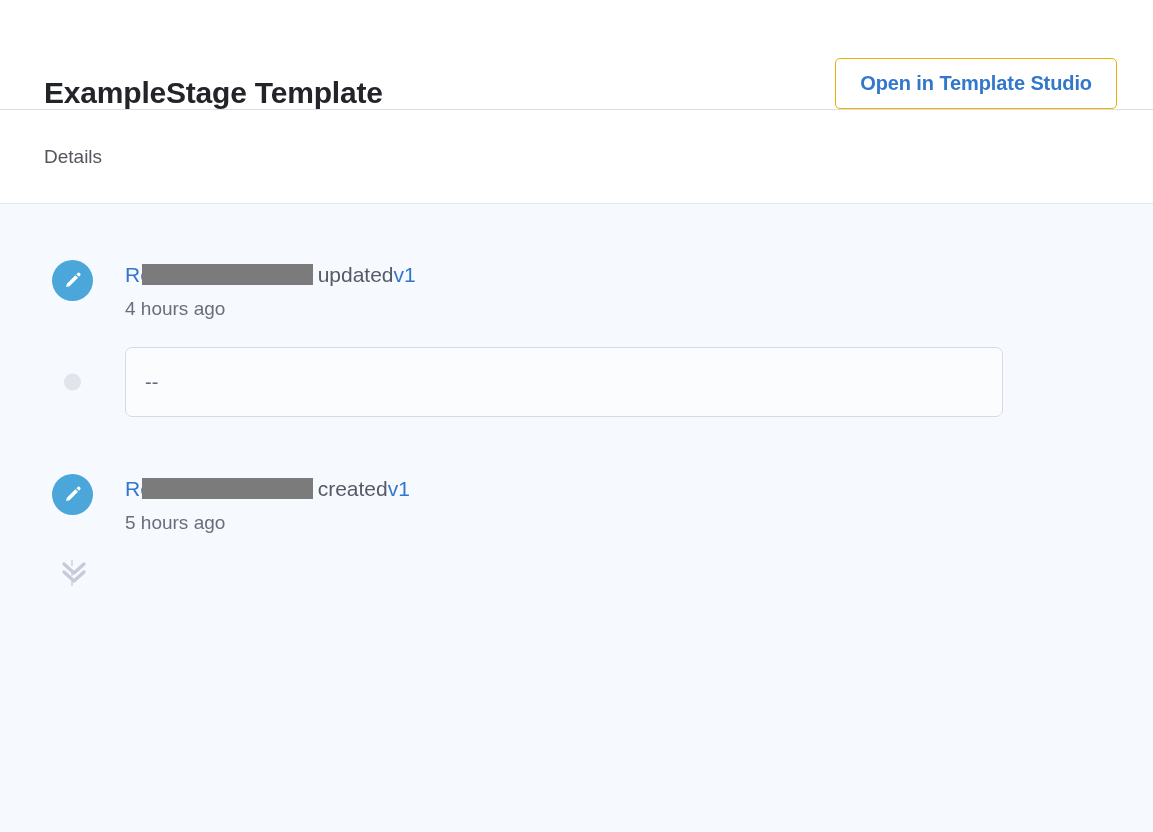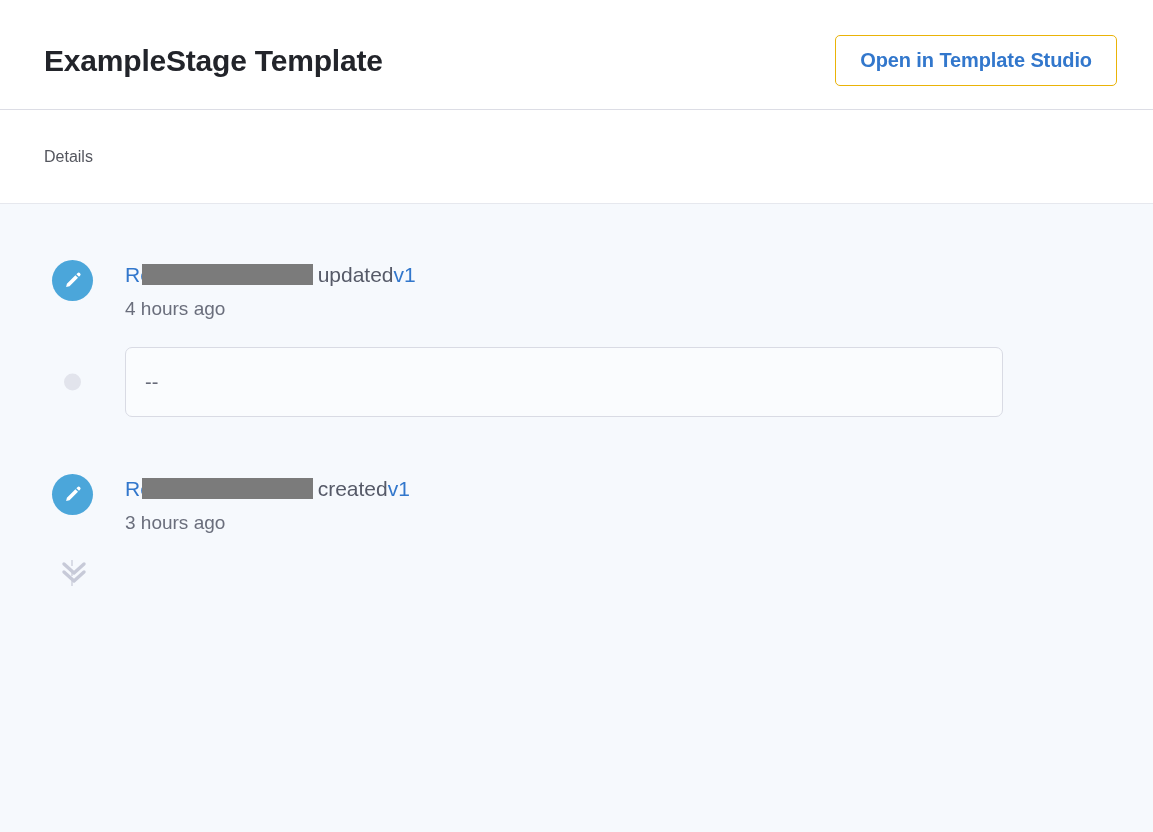--- a/index.html
+++ b/index.html
@@ -16,21 +16,21 @@
     overflow: hidden;
   }
 
   
   .page-header {
     position: relative;
     height: 110px;
     background: #ffffff;
     border-bottom: 1px solid #dcdde5;
     display: flex;
-    align-items: center;
+    align-items: flex-end;
     padding: 12px 36px 0 44px;
   }
   .page-title {
     font-size: 30px;
     font-weight: bold;
     color: #22242a;
     letter-spacing: -0.2px;
     line-height: 1.1;
     margin: 0;
     flex: 1 1 auto;
@@ -60,21 +60,21 @@
     align-items: flex-start;
     padding: 0 0 0 44px;
     border-bottom: 1px solid #e6e8ee;
     position: relative;
   }
   .tab {
     position: relative;
     height: 93px;
     display: flex;
     align-items: center;
-    font-size: 16px;
+    font-size: 19px;
     color: #54565e;
     cursor: pointer;
     padding: 0 30px;
     white-space: nowrap;
     background: transparent;
     border: none;
     font-family: "Liberation Sans", sans-serif;
   }
   .tab:first-child { padding-left: 0; padding-right: 33px; }
   .tab.active {
@@ -290,21 +290,21 @@
         </div>
         <div class="entry-text-wrap">
           <div class="entry-line">
             <span class="actor-wrap">
               <span class="actor-name">Redacted Redacted</span>
               <span class="redaction"></span>
             </span>
             <span class="action-word">created</span>
             <span class="version-link">v1</span>
           </div>
-          <div class="entry-time">3 hours ago</div>
+          <div class="entry-time">5 hours ago</div>
         </div>
       </div>
     </div>
 
     <div class="expand-more">
       <svg width="28" height="28" viewBox="0 0 28 28" aria-hidden="true">
         <path d="M4 6 L14 15 L24 6" fill="none" stroke="#c7cad8" stroke-width="3.4" stroke-linecap="round" stroke-linejoin="round"></path>
         <path d="M4 14 L14 23 L24 14" fill="none" stroke="#c7cad8" stroke-width="3.4" stroke-linecap="round" stroke-linejoin="round"></path>
       </svg>
     </div>

